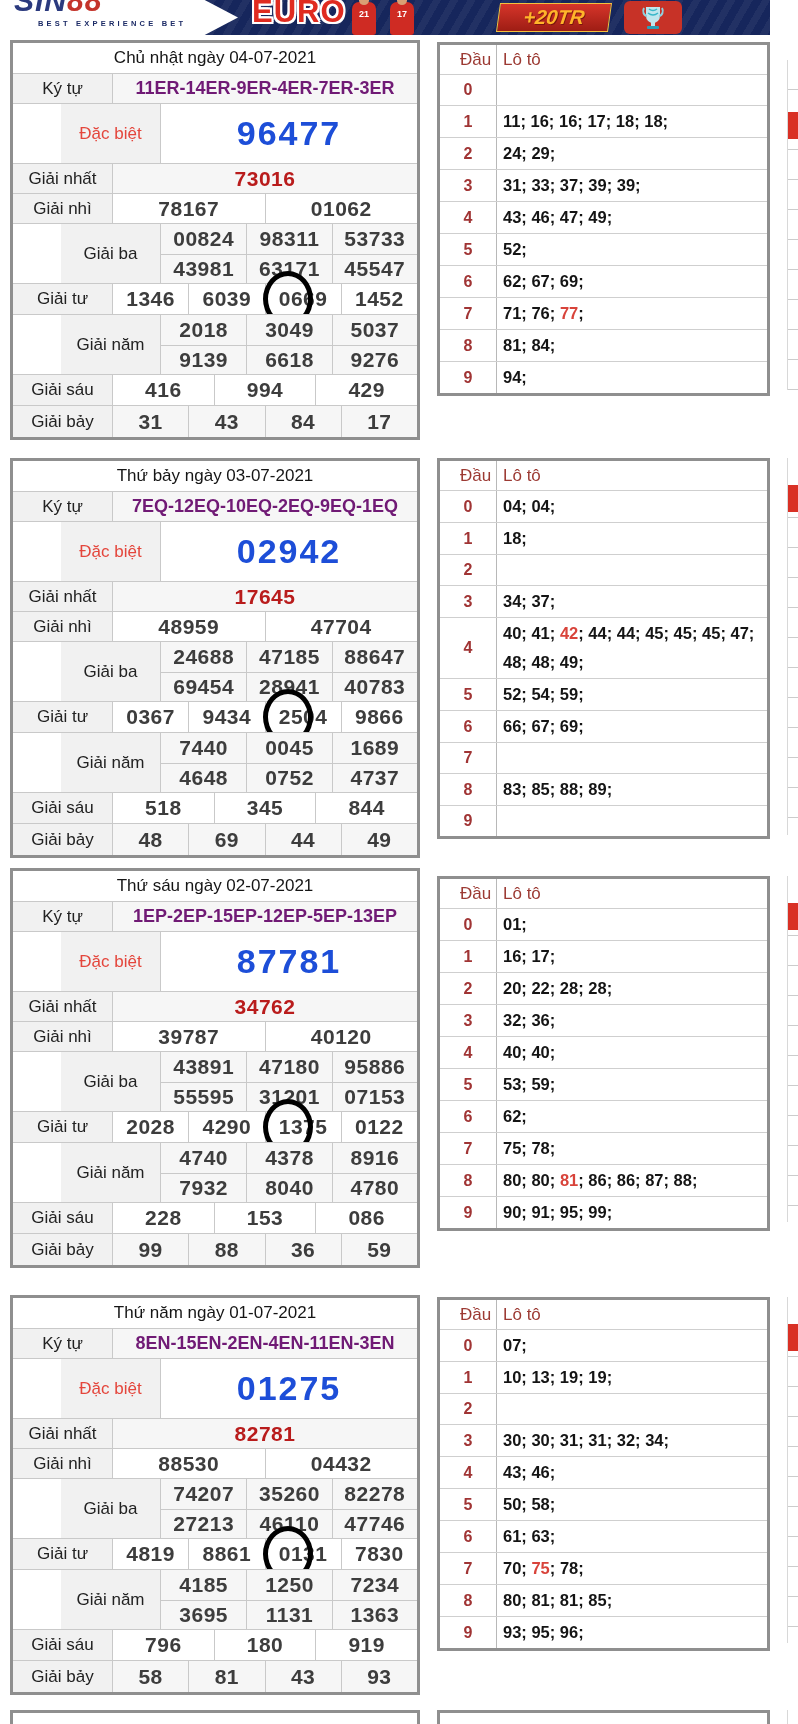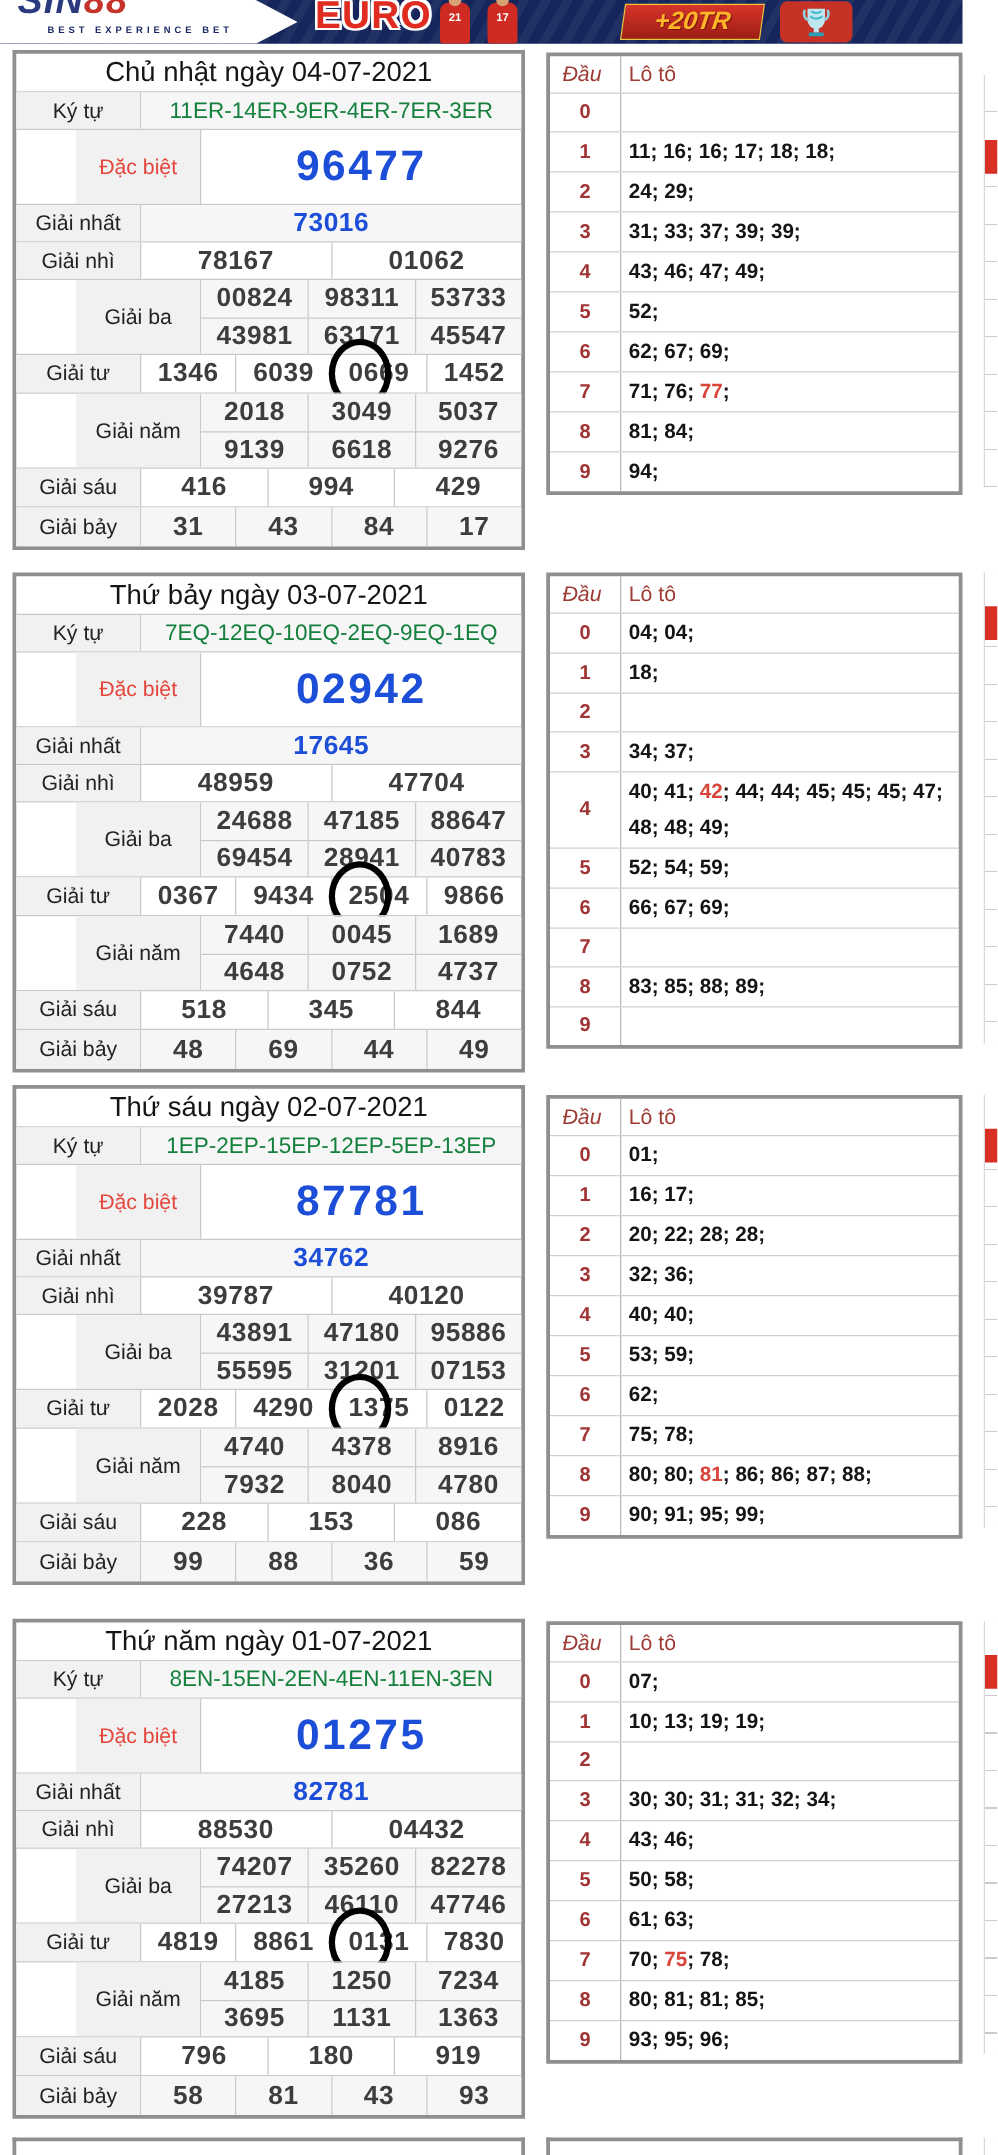--- a/index.html
+++ b/index.html
@@ -31,27 +31,27 @@
 
   
   .section { position:absolute; left:0; width:798px; }
   .s0 { top:40px; } .s1 { top:458px; } .s2 { top:868px; } .s3 { top:1295px; }
   .s0 .rtable { top:2px; } .s1 .rtable { top:0; } .s2 .rtable { top:8px; } .s3 .rtable { top:2px; }
 
   
   .ltable { position:absolute; left:10px; top:0; width:410px; border:3px solid #8f8f8f; background:#fff; }
   .row { position:relative; display:flex; border-top:1px solid #c9c9c9; }
   .date-row { border-top:none; height:30px; align-items:center; justify-content:center; }
-  .date { font-size:22px; color:#151515; }
+  .date { font-size:17px; color:#151515; }
   .h30 { height:30px; } .h31 { height:31px; } .h32 { height:32px; } .h60 { height:60px;padding-left:48px; }
   .lbl { flex:0 0 100px; display:flex; align-items:center; justify-content:center;
     background:#f1f1f1; border-right:1px solid #c9c9c9; font-size:17px; color:#222; }
   .red-lbl { color:#e4463c; }
-  .val { flex:1; display:flex; align-items:center; justify-content:center; font-size:21px; font-weight:bold; color:#1d4ed8; letter-spacing:.5px; }
-  .kytu { font-size:18px; font-weight:400; color:#15803d; letter-spacing:0; }
+  .val { flex:1; display:flex; align-items:center; justify-content:center; font-size:21px; font-weight:bold; color:#b91c1c; letter-spacing:.5px; }
+  .kytu { font-size:18px; font-weight:700; color:#701a75; letter-spacing:0; }
   .db { font-size:34px; color:#1d4ed8; letter-spacing:2px; }
   .vals { flex:1; display:flex; }
   .cell { flex:1; display:flex; align-items:center; justify-content:center; border-left:1px solid #c9c9c9;
     font-size:21px; font-weight:bold; color:#3d3d3d; letter-spacing:.5px; }
   .cell:first-child { border-left:none; }
   .wrap3 { flex-wrap:wrap; }
   .wrap3 .cell { flex:0 0 33.333%; height:50%; }
   .wrap3 .cell:nth-child(4) { border-left:none; }
   .wrap3 .cell:nth-child(n+4) { border-top:1px solid #c9c9c9; }
   .alt .val, .alt .cell { background:#f6f6f6; }
@@ -59,21 +59,21 @@
     border:5px solid #000; border-radius:50%; pointer-events:none; }
 
   
   .rtable { position:absolute; left:437px; width:333px; border:3px solid #8f8f8f; background:#fff; }
   .lrow { display:flex; border-top:1px solid #cfcfcf; min-height:31px; }
   .lrow.head { border-top:none; min-height:29px; }
   .dau { flex:0 0 57px; border-right:1px solid #b8b8b8; display:flex; align-items:center; justify-content:center;
     color:#a03434; font-weight:bold; font-size:16px; }
   .loto { flex:1; display:block; line-height:29px; padding:1px 4px 1px 6px;
     font-size:16.5px; font-weight:bold; color:#141414; }
-  .head .dau { justify-content:flex-start; padding-left:10px; font-weight:400; color:#9c3a33; font-size:17px;font-style:italic; }
+  .head .dau { justify-content:flex-start; padding-left:20px; font-weight:400; color:#9c3a33; font-size:17px; }
   .head .loto { font-weight:400; color:#9c3a33; font-size:17px; line-height:27px; }
   .red-num { color:#d8433a; }
 
   
   .stub { position:absolute; top:1710px; height:22px; border:3px solid #8f8f8f; border-bottom:none; background:#fff; }
   .stub-left { left:10px; width:410px; }
   .stub-right { left:437px; width:333px; }
 
   
   .sliver { position:absolute; left:787px; width:11px; background:#fdfdfd; border-left:1px solid #d8d8d8;

